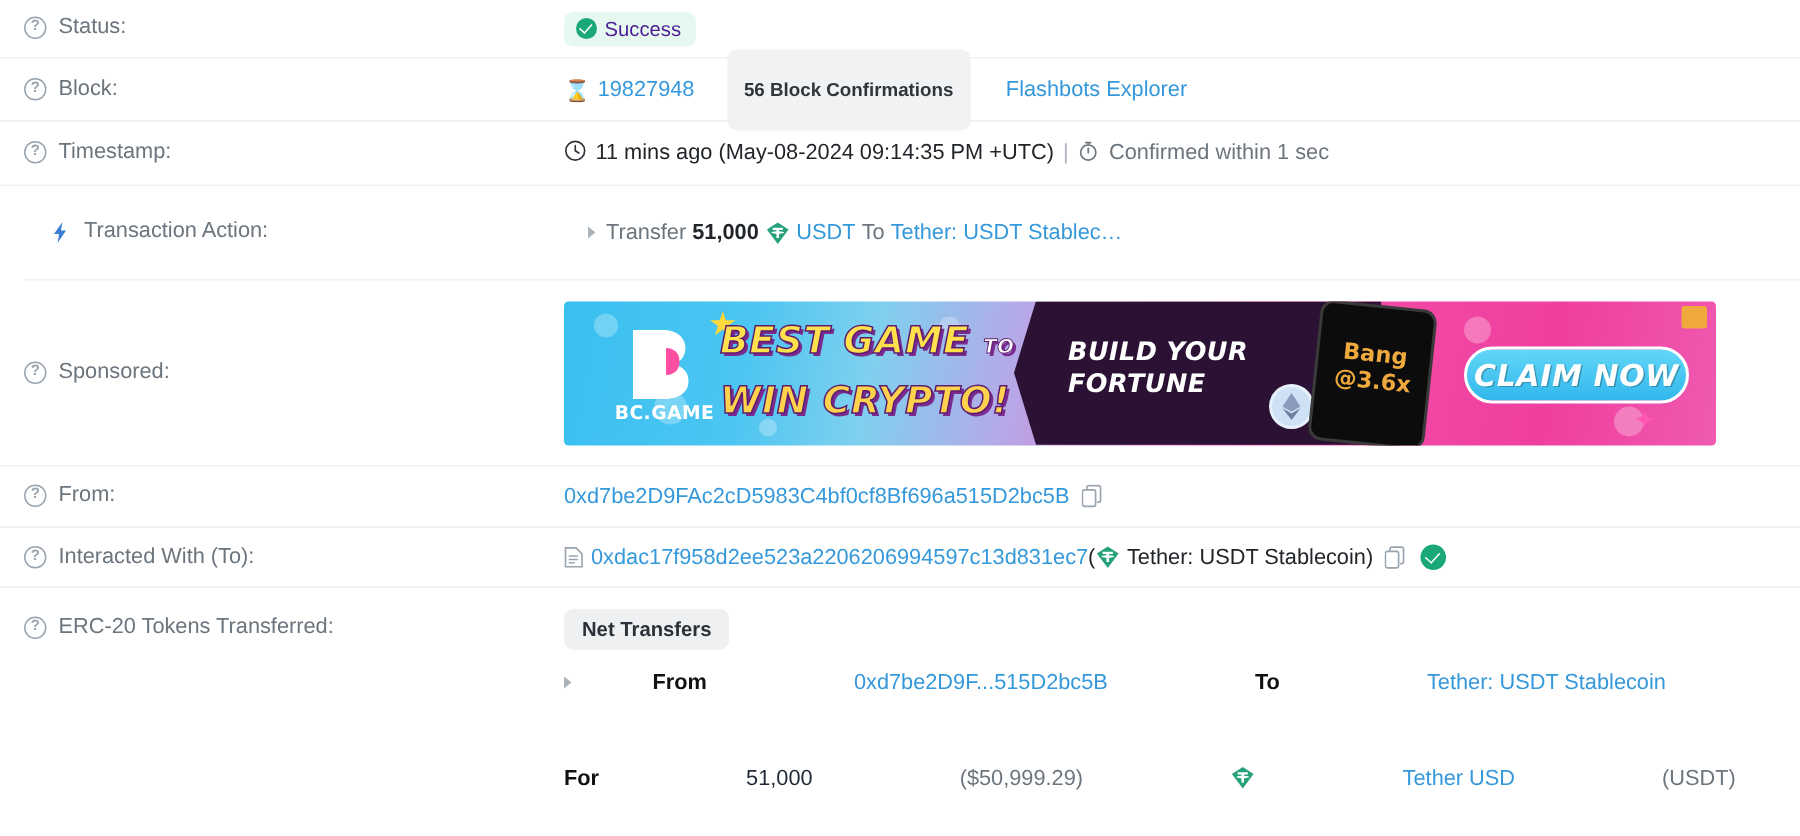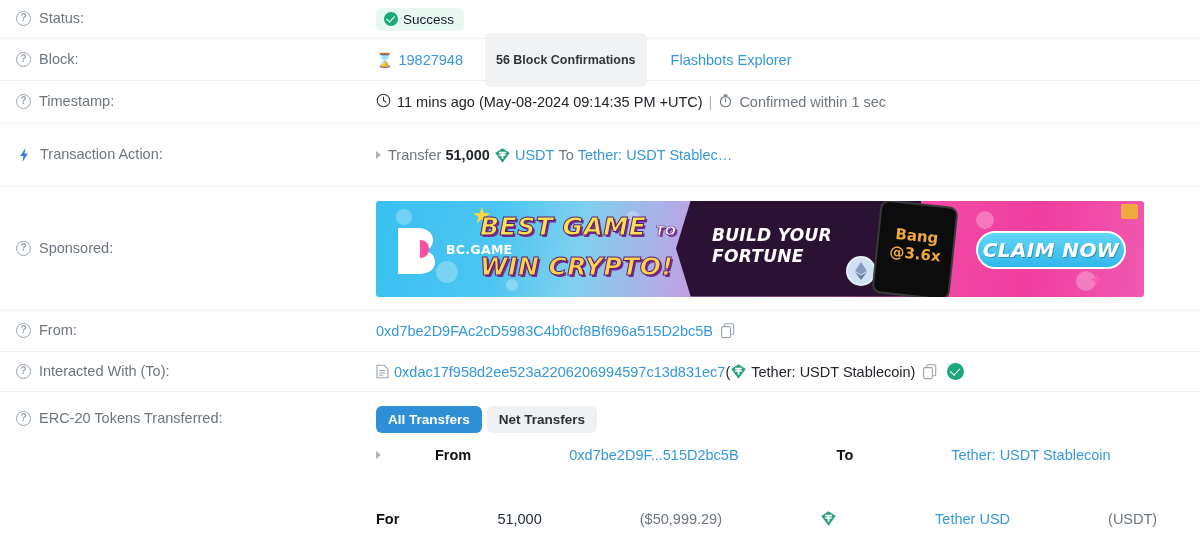--- a/index.html
+++ b/index.html
@@ -37,21 +37,21 @@
     align-items: center;
     flex-wrap: wrap;
     font-size: 14.5px;
     color: #212529;
   }
 
   
   .r-status   { height: 39px; align-items: center; }
   .r-block    { height: 42px; align-items: center; }
   .r-time     { height: 43px; align-items: center; }
-  .r-action   { height: 63px; align-items: center; }
+  .r-action   { height: 63px; align-items: center; margin-left: 16px; }
   .r-spons    { height: 124px; align-items: center; }
   .r-from     { height: 41px; align-items: center; }
   .r-to       { height: 40px; align-items: center; }
   .r-erc      { min-height: 82px; align-items: flex-start; padding-top: 14px; }
 
   .r-status .label, .r-block .label, .r-time .label,
   .r-action .label, .r-from .label, .r-to .label { align-self: center; }
   .r-spons .label { align-self: center; }
   .r-erc .label { align-self: flex-start; padding-top: 4px; }
 
@@ -69,21 +69,21 @@
     display: inline-block;
     font-family: "Liberation Sans", sans-serif;
   }
 
   .bolt-icon { width: 16px; height: 16px; flex: 0 0 16px; display:inline-block; }
 
   
   .badge-success {
     display: inline-flex; align-items: center; gap: 5px;
     background: #e7f8f1;
-    color: #0f172a;
+    color: #4c1d95;
     border-radius: 6px;
     padding: 4px 10px 4px 8px;
     font-size: 13.5px;
     font-weight: 400;
   }
   .check-circle {
     width: 14px; height: 14px; border-radius: 50%;
     background: #1aa87a;
     position: relative; flex: 0 0 14px;
   }
@@ -136,22 +136,22 @@
     width: 768px; height: 96px;
     border-radius: 3px;
     position: relative;
     overflow: hidden;
     background: linear-gradient(100deg,#39c0f0 0%, #4cc5f2 16%, #7fd0ee 27%, #b9a6e6 40%, #e46bbd 55%, #f24aa6 70%, #ef3f9e 85%, #f05ab0 100%);
     cursor: pointer;
   }
   .bn-bubbles { position:absolute; inset:0; }
   .bub { position:absolute; border-radius:50%; background: rgba(255,255,255,.28); }
   .bc-logo {
-    position: absolute; left: 16px; top: 10px; width: 78px; height: 76px;
-    display:flex; flex-direction:row; align-items:center; 
+    position: absolute; left: 28px; top: 10px; width: 78px; height: 76px;
+    display:flex; flex-direction:column; align-items:center; justify-content:center;
   }
   .bc-mark {
     width: 54px; height: 50px; position: relative;
   }
   .bc-text {
     color:#fff; font-weight:bold; font-size: 12.5px; letter-spacing:.3px;
     font-family:"DejaVu Sans", sans-serif; margin-top: 1px;
   }
   .bn-star { position:absolute; color:#ffd93b; }
   .best-game {
@@ -424,21 +424,20 @@
     </div>
   </div>
 
   <div class="row r-erc noline">
     <div class="label">
       <span class="q-icon">?</span>
       <span>ERC-20 Tokens Transferred:</span>
     </div>
     <div style="flex:1 1 auto;">
       <div class="tabs">
-        <div class="tab active">All Transfers</div>
         <div class="tab inactive">Net Transfers</div>
       </div>
       <div class="xfer-line">
         <span class="caret"></span>
         <b>From</b>
         <span>&nbsp;</span>
         <a class="lnk" href="#">0xd7be2D9F...515D2bc5B</a>
         <span>&nbsp;</span>
         <b>To</b>
         <span>&nbsp;</span>

